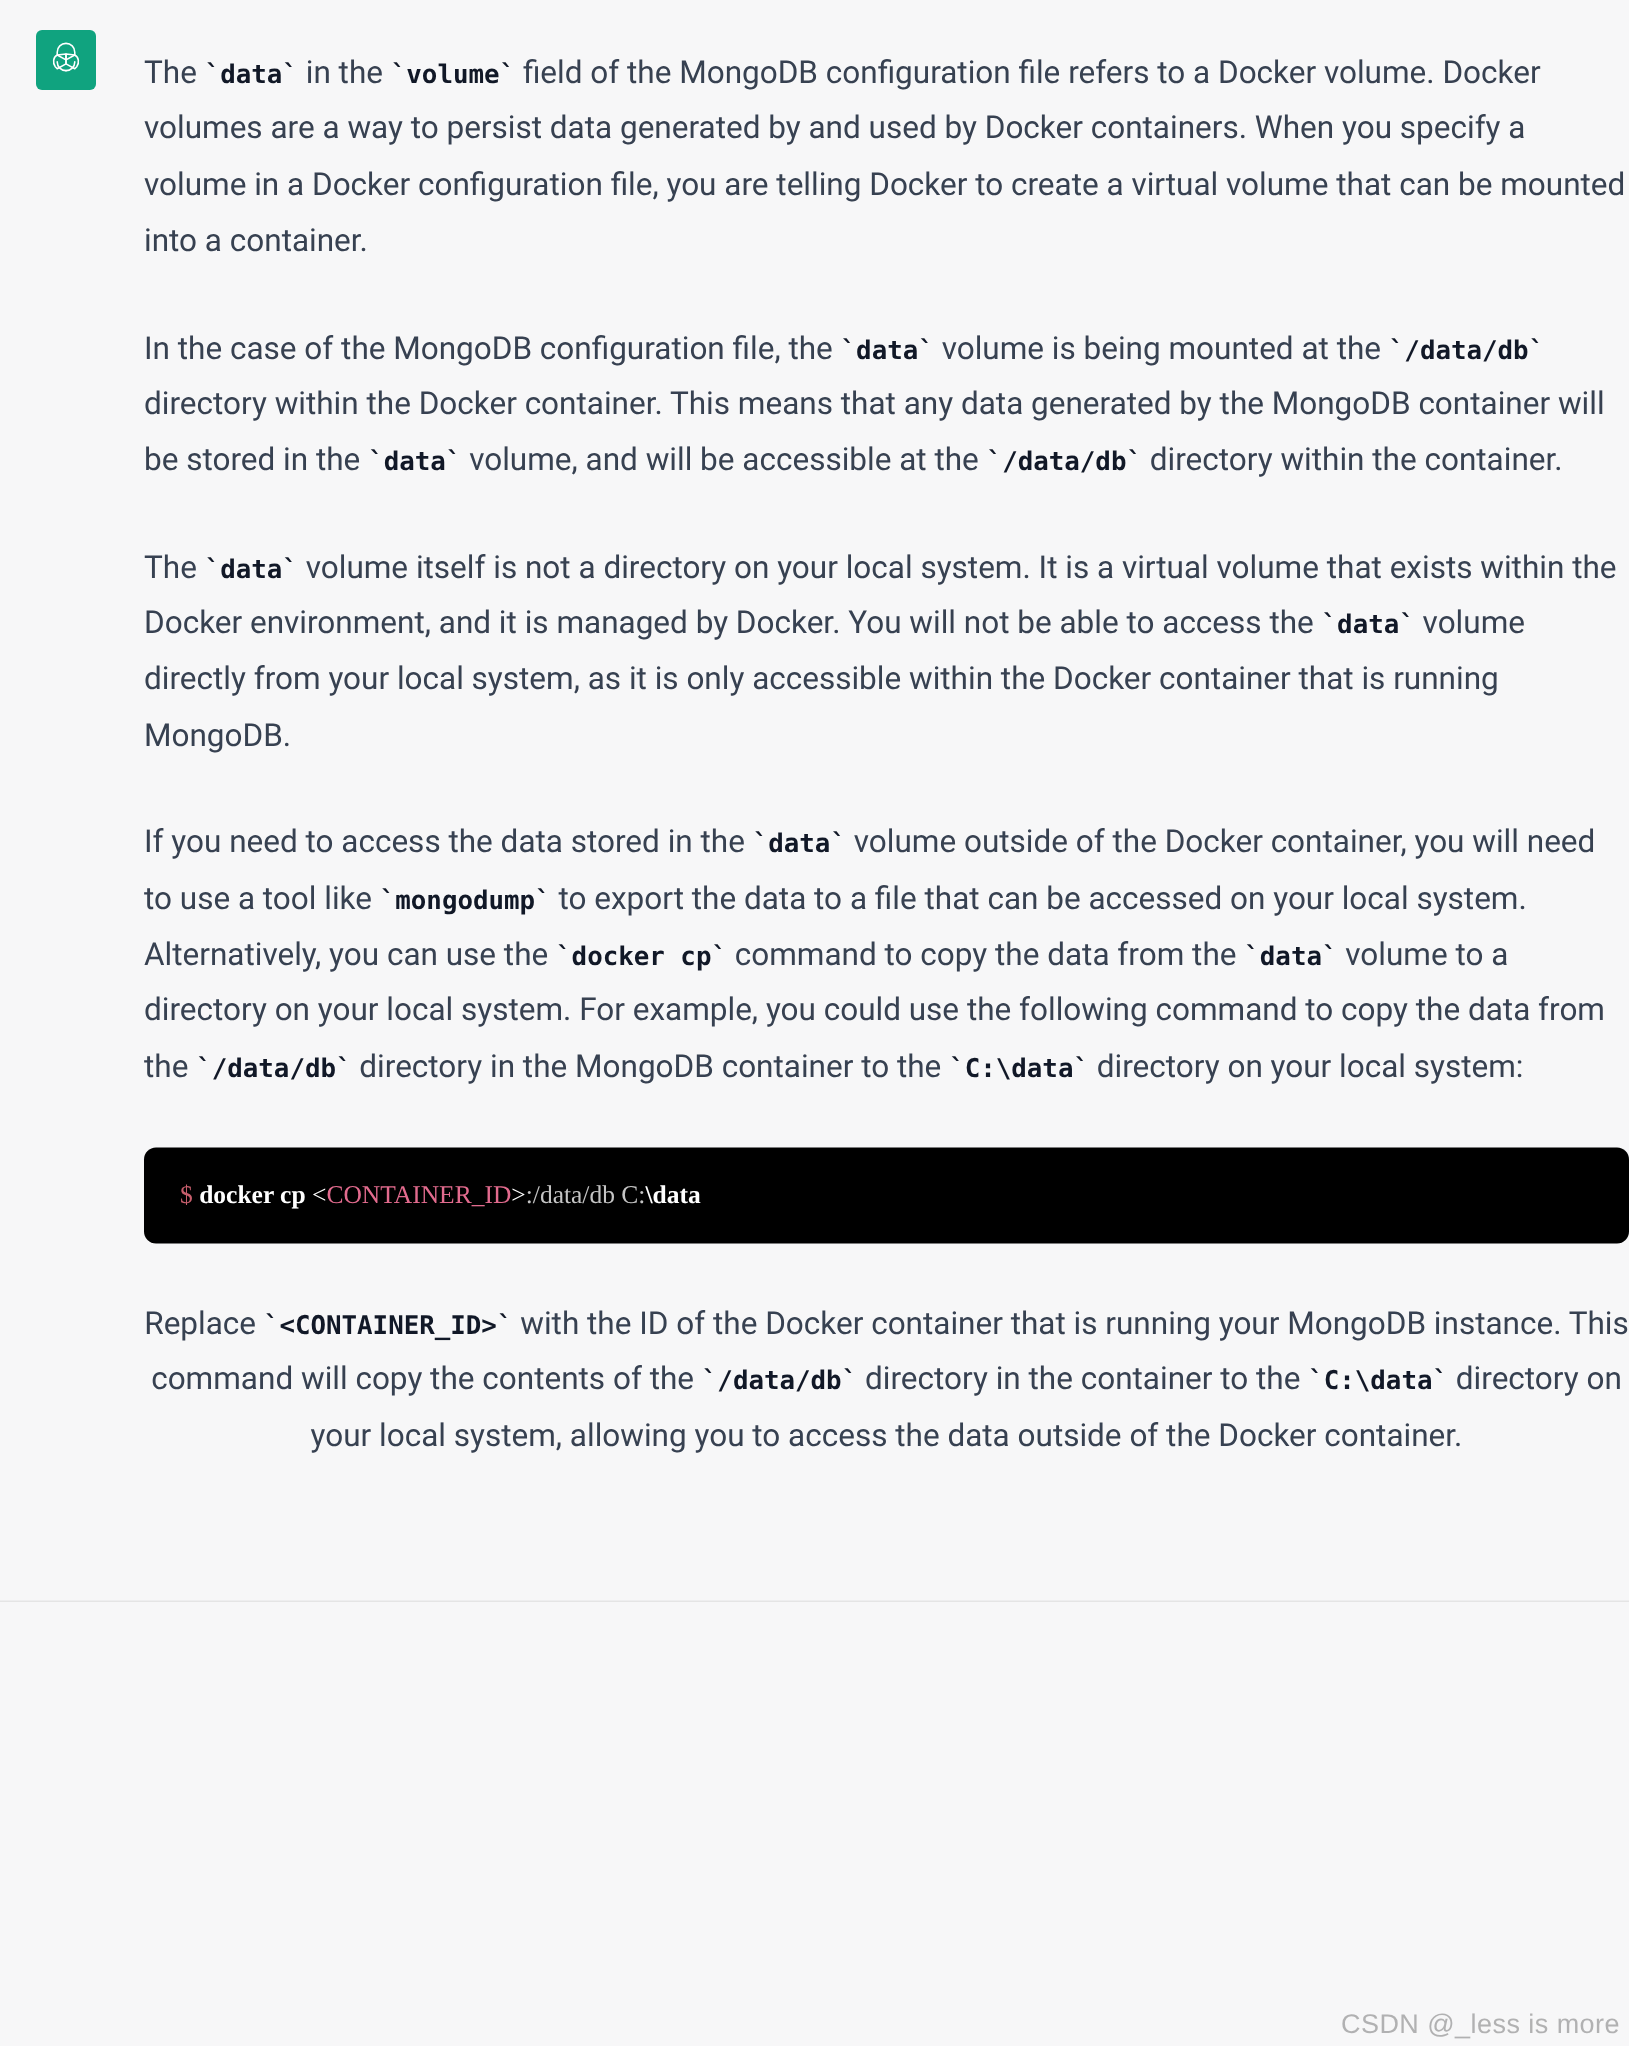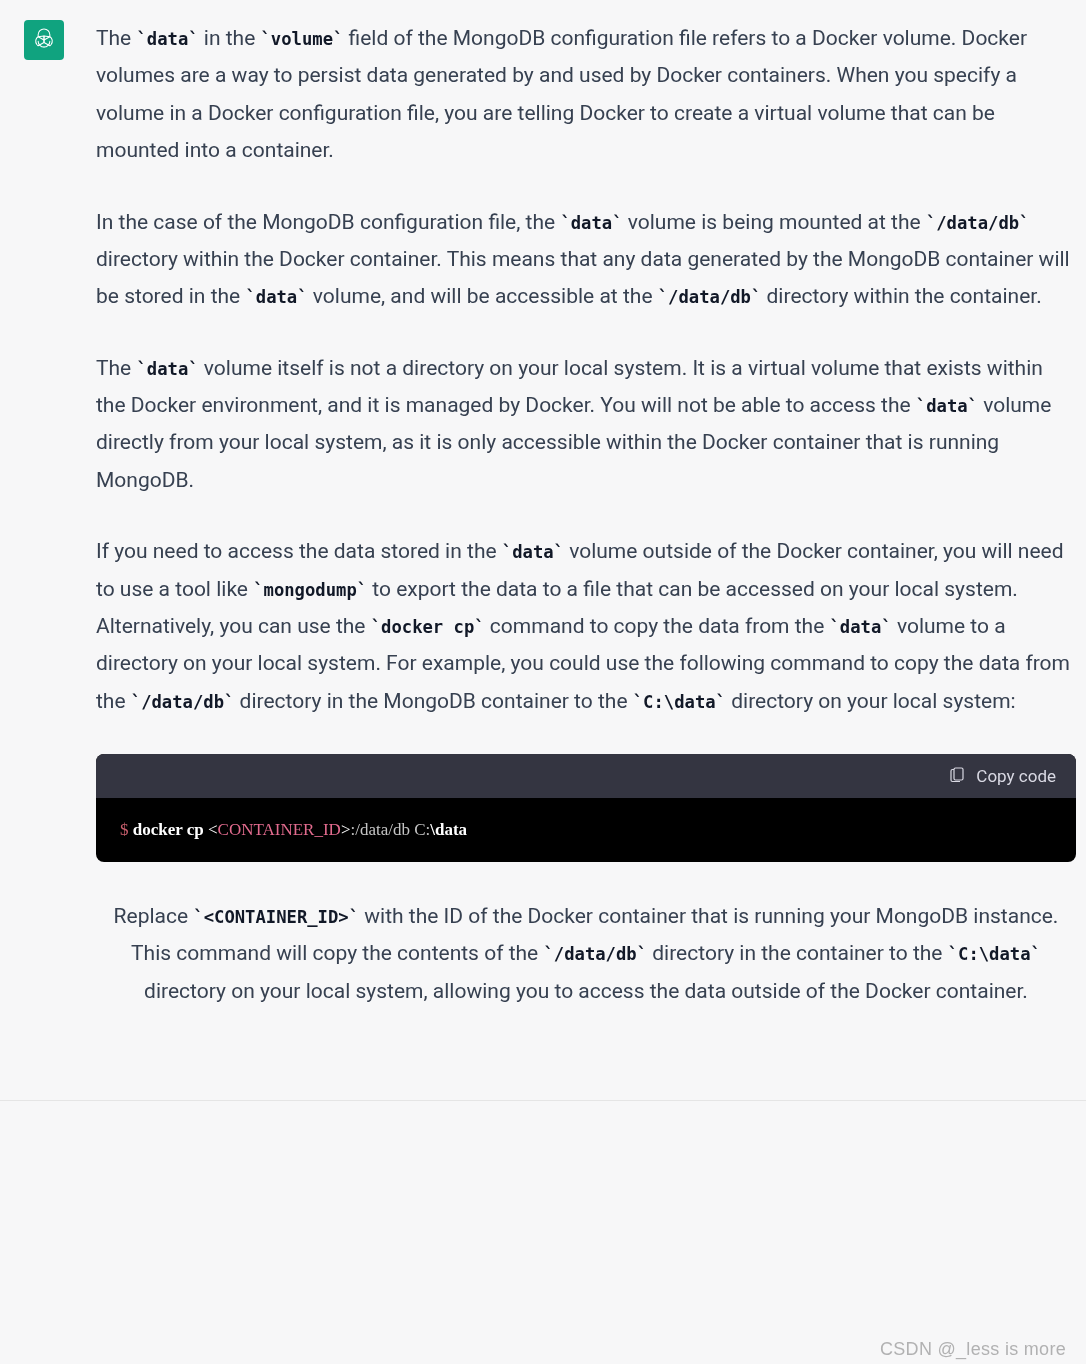--- a/index.html
+++ b/index.html
@@ -27,21 +27,22 @@
     margin-right: 32px;
   }
   .avatar svg {
     width: 26px;
     height: 26px;
     stroke: #fff;
     fill: none;
   }
   .content {
     flex: 1;
-    padding-right: 10px;
+    padding-right: 0;
+    margin-top: 11px;
   }
   p.msg {
     margin: 0 0 34px 0;
     font-size: 21px;
     line-height: 1.78;
     color: #374151;
   }
   p.msg:last-of-type {
     margin-bottom: 0;
     text-align: center;
@@ -90,21 +91,21 @@
     white-space: pre;
   }
   .tok-prompt { color: #c75e6c; }
   .tok-cmd    { color: #ffffff; font-weight: 600; }
   .tok-arg    { color: #e26b8e; }
   .tok-sep    { color: #ffffff; }
   .tok-path   { color: #c4c4c4; }
   .tok-bold   { color: #ffffff; font-weight: 600; }
   .watermark {
     position: fixed;
-    right: 20px;
+    right: 6px;
     bottom: 4px;
     font-size: 18px;
     color: rgba(120,120,120,0.55);
     font-family: Arial, sans-serif;
     letter-spacing: 0.3px;
   }
   .sep {
     border: none;
     border-top: 1px solid #e5e5e5;
     margin: 60px 0 0 0;
@@ -140,31 +141,20 @@
 
     <p class="msg">
       <span>The </span><code class="inline">`data`</code><span> volume itself is not a directory on your local system. It is a virtual volume that exists within the Docker environment, and it is managed by Docker. You will not be able to access the </span><code class="inline">`data`</code><span> volume directly from your local system, as it is only accessible within the Docker container that is running MongoDB.</span>
     </p>
 
     <p class="msg">
       <span>If you need to access the data stored in the </span><code class="inline">`data`</code><span> volume outside of the Docker container, you will need to use a tool like </span><code class="inline">`mongodump`</code><span> to export the data to a file that can be accessed on your local system. Alternatively, you can use the </span><code class="inline">`docker cp`</code><span> command to copy the data from the </span><code class="inline">`data`</code><span> volume to a directory on your local system. For example, you could use the following command to copy the data from the </span><code class="inline">`/data/db`</code><span> directory in the MongoDB container to the </span><code class="inline">`C:\data`</code><span> directory on your local system:</span>
     </p>
 
     <div class="codeblock">
-      <div class="bar">
-        <div class="copy-btn">
-          <span>
-            <svg viewBox="0 0 24 24">
-                <rect x="8" y="4" width="12" height="16" rx="2"></rect>
-                <path d="M8 6H6a2 2 0 0 0-2 2v12a2 2 0 0 0 2 2h10"></path>
-              </svg>
-          </span>
-          <span>Copy code</span>
-        </div>
-      </div>
       <pre><span class="tok-prompt">$ </span><span class="tok-cmd">docker cp </span><span class="tok-sep">&lt;</span><span class="tok-arg">CONTAINER_ID</span><span class="tok-sep">&gt;</span><span class="tok-path">:/data/db </span><span class="tok-path">C:</span><span class="tok-bold">\data</span></pre>
     </div>
 
     <p class="msg">
       <span>Replace </span><code class="inline">`&lt;CONTAINER_ID&gt;`</code><span> with the ID of the Docker container that is running your MongoDB instance. This command will copy the contents of the </span><code class="inline">`/data/db`</code><span> directory in the container to the </span><code class="inline">`C:\data`</code><span> directory on your local system, allowing you to access the data outside of the Docker container.</span>
     </p>
 
   </div>
 </div>
 

